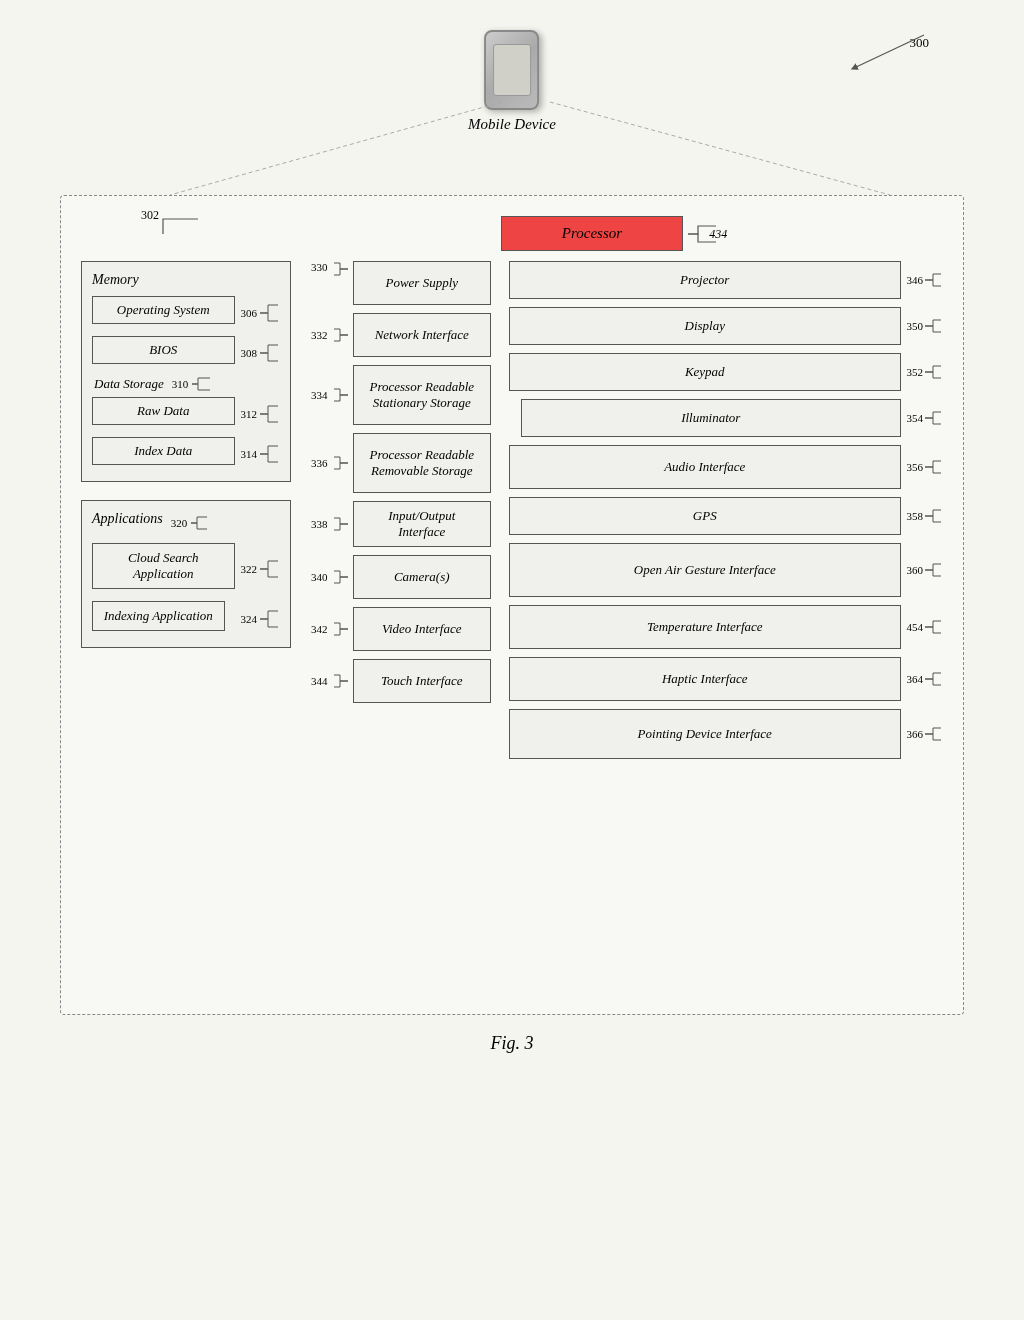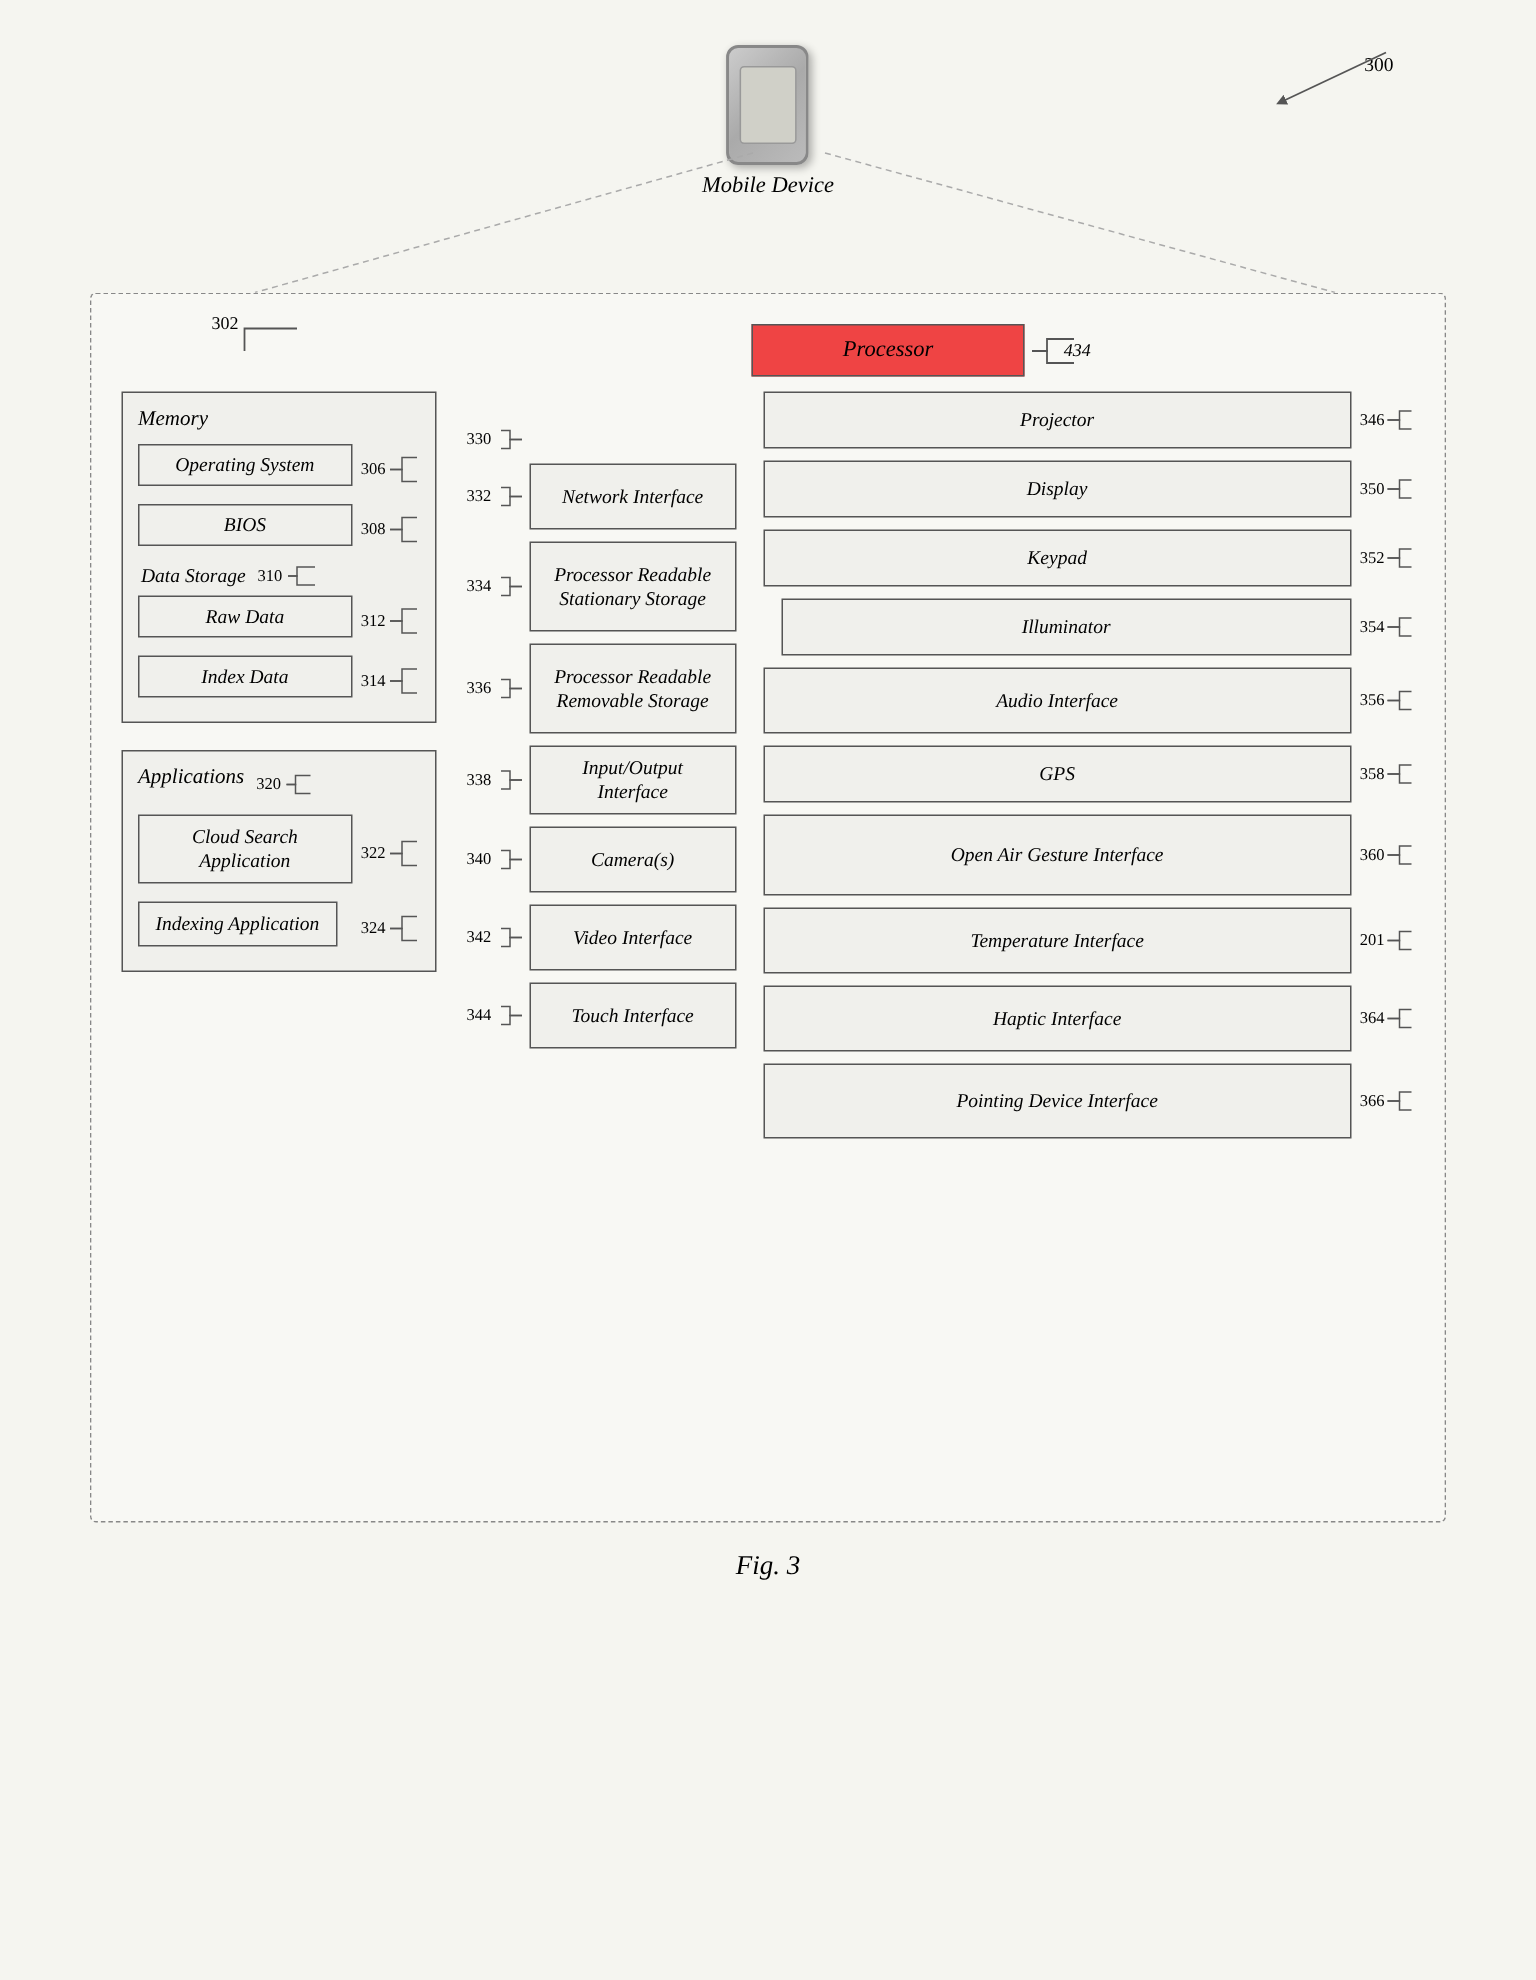--- a/index.html
+++ b/index.html
@@ -366,26 +366,27 @@
                 <svg style="width:22px; height:20px; margin-left:1px;">
                   <path d="M2,10 L10,10 L10,2 L20,2" stroke="#555" stroke-width="1" fill="none"></path>
                   <path d="M2,10 L10,10 L10,18 L20,18" stroke="#555" stroke-width="1" fill="none"></path>
                 </svg>
               </div>
             </div>
           </div>
 
           <div class="middle-column" style="margin-left:10px;">
 
-            <div style="display:flex; align-items:center; position:relative;margin-top:24px;">
+            <div style="display:flex; position:relative;">
               <span style="font-size:11px; margin-right:4px; font-style:normal;">330</span>
               <svg style="width:18px; height:16px; margin-right:3px;">
                 <path d="M16,8 L8,8 L8,2 L2,2" stroke="#555" stroke-width="1" fill="none"></path>
                 <path d="M16,8 L8,8 L8,14 L2,14" stroke="#555" stroke-width="1" fill="none"></path>
               </svg>
+              <div class="mid-box" style="flex:1; min-height:44px;">Power Supply</div>
             </div>
 
             <div style="display:flex; align-items:center; position:relative;">
               <span style="font-size:11px; margin-right:4px; font-style:normal;">332</span>
               <svg style="width:18px; height:16px; margin-right:3px;">
                 <path d="M16,8 L8,8 L8,2 L2,2" stroke="#555" stroke-width="1" fill="none"></path>
                 <path d="M16,8 L8,8 L8,14 L2,14" stroke="#555" stroke-width="1" fill="none"></path>
               </svg>
               <div class="mid-box" style="flex:1; min-height:44px;">Network Interface</div>
             </div>
@@ -505,21 +506,21 @@
               <div class="right-box" style="flex:1; min-height:54px;">Open Air Gesture Interface</div>
               <span style="font-size:11px; margin-left:6px; font-style:normal;">360</span>
               <svg style="width:20px; height:16px;">
                 <path d="M2,8 L10,8 L10,2 L18,2" stroke="#555" stroke-width="1" fill="none"></path>
                 <path d="M2,8 L10,8 L10,14 L18,14" stroke="#555" stroke-width="1" fill="none"></path>
               </svg>
             </div>
 
             <div style="display:flex; align-items:center;">
               <div class="right-box" style="flex:1; min-height:44px;">Temperature Interface</div>
-              <span style="font-size:11px; margin-left:6px; font-style:normal;">201</span>
+              <span style="font-size:11px; margin-left:6px; font-style:normal;">454</span>
               <svg style="width:20px; height:16px;">
                 <path d="M2,8 L10,8 L10,2 L18,2" stroke="#555" stroke-width="1" fill="none"></path>
                 <path d="M2,8 L10,8 L10,14 L18,14" stroke="#555" stroke-width="1" fill="none"></path>
               </svg>
             </div>
 
             <div style="display:flex; align-items:center;">
               <div class="right-box" style="flex:1; min-height:44px;">Haptic Interface</div>
               <span style="font-size:11px; margin-left:6px; font-style:normal;">364</span>
               <svg style="width:20px; height:16px;">

